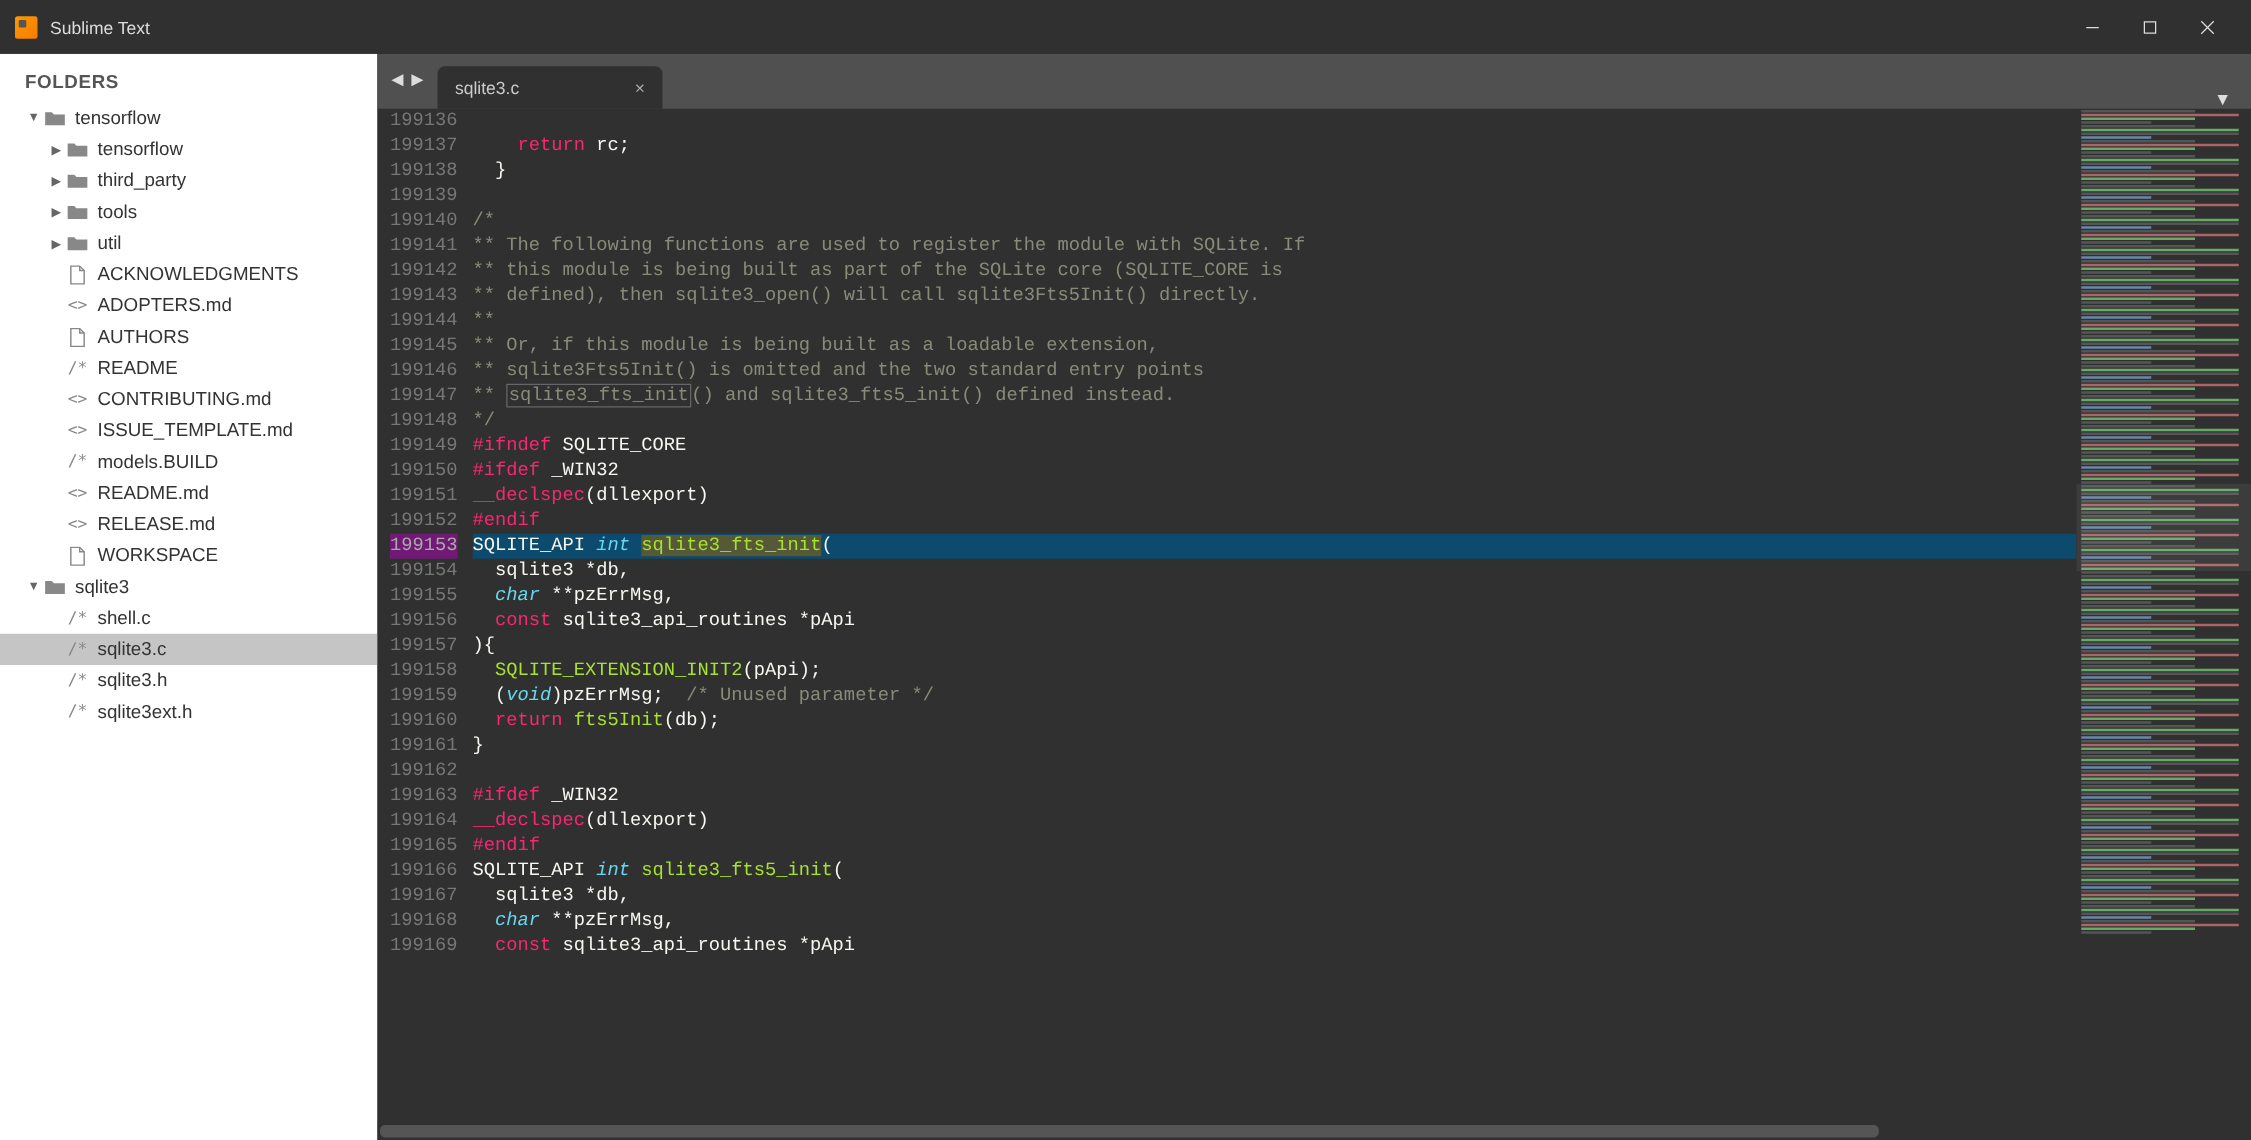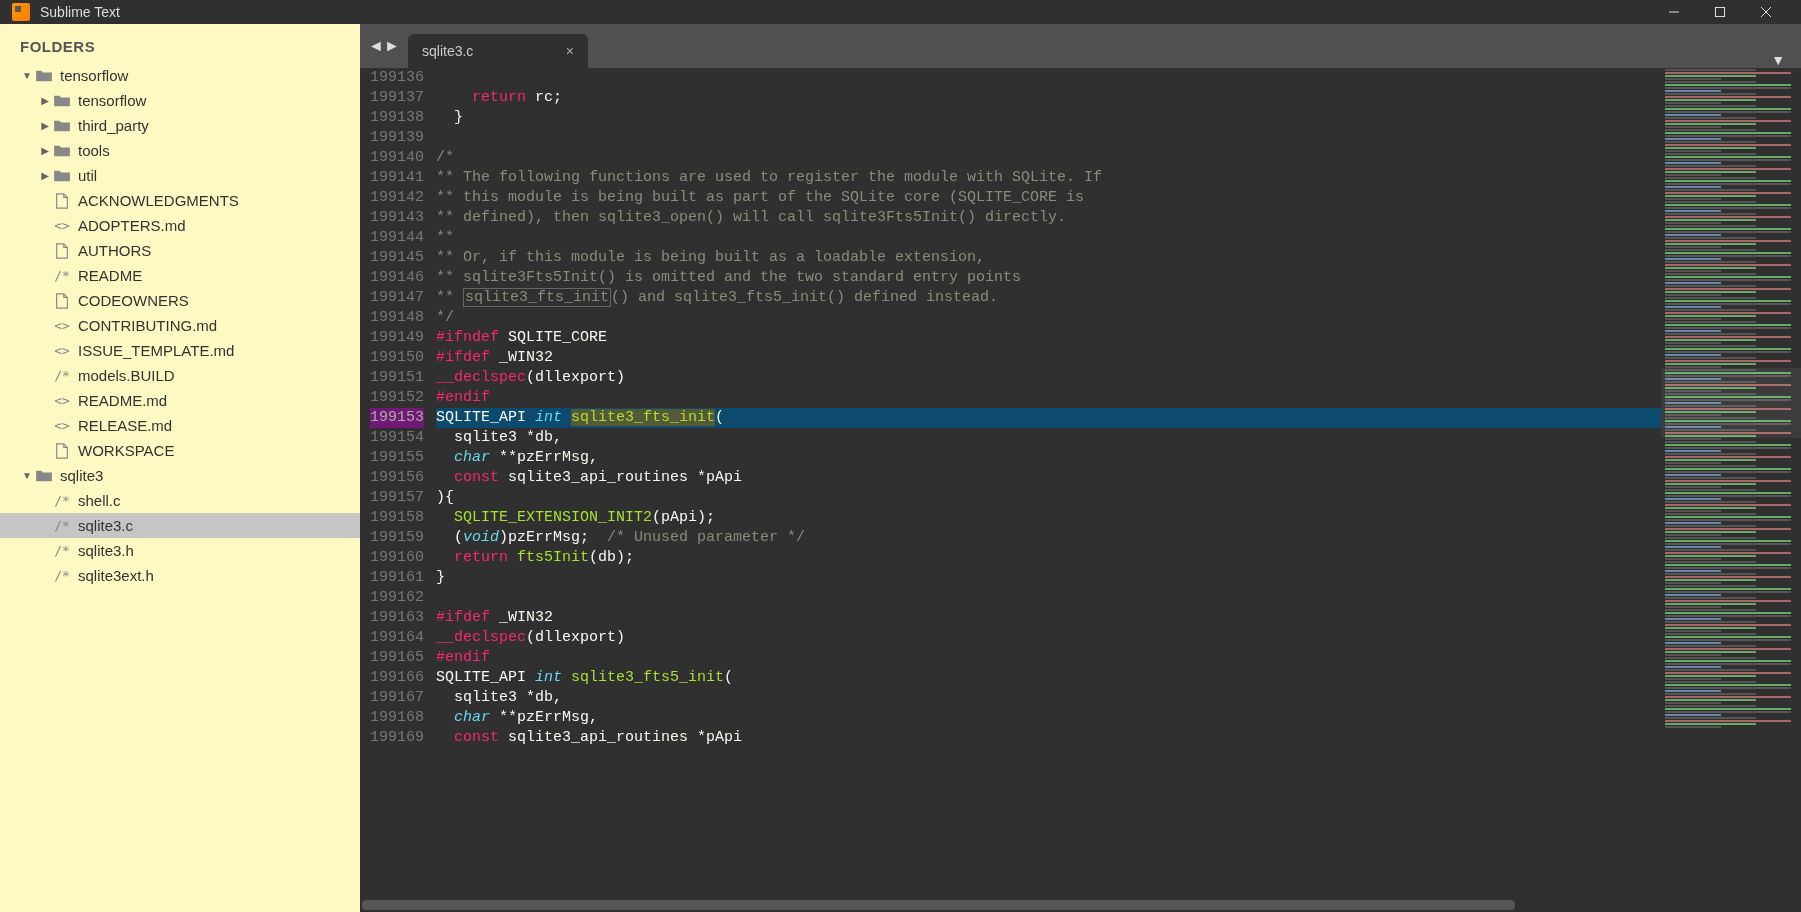--- a/index.html
+++ b/index.html
@@ -7,21 +7,21 @@
   font-family: 'Segoe UI', Tahoma, sans-serif;
   background: #303030;
   color: #ccc;
   width: 1801px;
   height: 912px;
   overflow: hidden;
   display: flex;
   flex-direction: column;
 }
 .titlebar {
-  height: 24px;
+  height: 43px;
   background: #303030;
   display: flex;
   align-items: center;
   padding: 0 12px;
   color: #ddd;
   font-size: 14px;
 }
 .titlebar .logo {
   width: 18px;
   height: 18px;
@@ -48,22 +48,22 @@
   color: #ddd;
   font-size: 14px;
   cursor: pointer;
 }
 .main {
   flex: 1;
   display: flex;
   overflow: hidden;
 }
 .sidebar {
-  width: 360px;
-  background: #fef9c3;
+  width: 302px;
+  background: #ffffff;
   color: #333;
   overflow-y: auto;
   font-size: 15px;
 }
 .sidebar .heading {
   padding: 14px 20px 8px;
   font-weight: bold;
   font-size: 15px;
   color: #555;
   letter-spacing: 0.5px;
@@ -310,30 +310,20 @@
             </svg>
           </span>
           <span>AUTHORS</span>
         </div>
         <div class="tree-item depth1">
           <span class="disclosure"></span>
           <span class="icon file-icon">
             <span class="c-icon">/*</span>
           </span>
           <span>README</span>
-        </div>
-        <div class="tree-item depth1">
-          <span class="disclosure"></span>
-          <span class="icon file-icon">
-            <svg viewBox="0 0 14 18">
-              <path d="M1 1h8l4 4v12H1z"></path>
-              <path d="M9 1v4h4"></path>
-            </svg>
-          </span>
-          <span>CODEOWNERS</span>
         </div>
         <div class="tree-item depth1">
           <span class="disclosure"></span>
           <span class="icon file-icon">
             <span class="md-icon">&lt;&gt;</span>
           </span>
           <span>CONTRIBUTING.md</span>
         </div>
         <div class="tree-item depth1">
           <span class="disclosure"></span>

